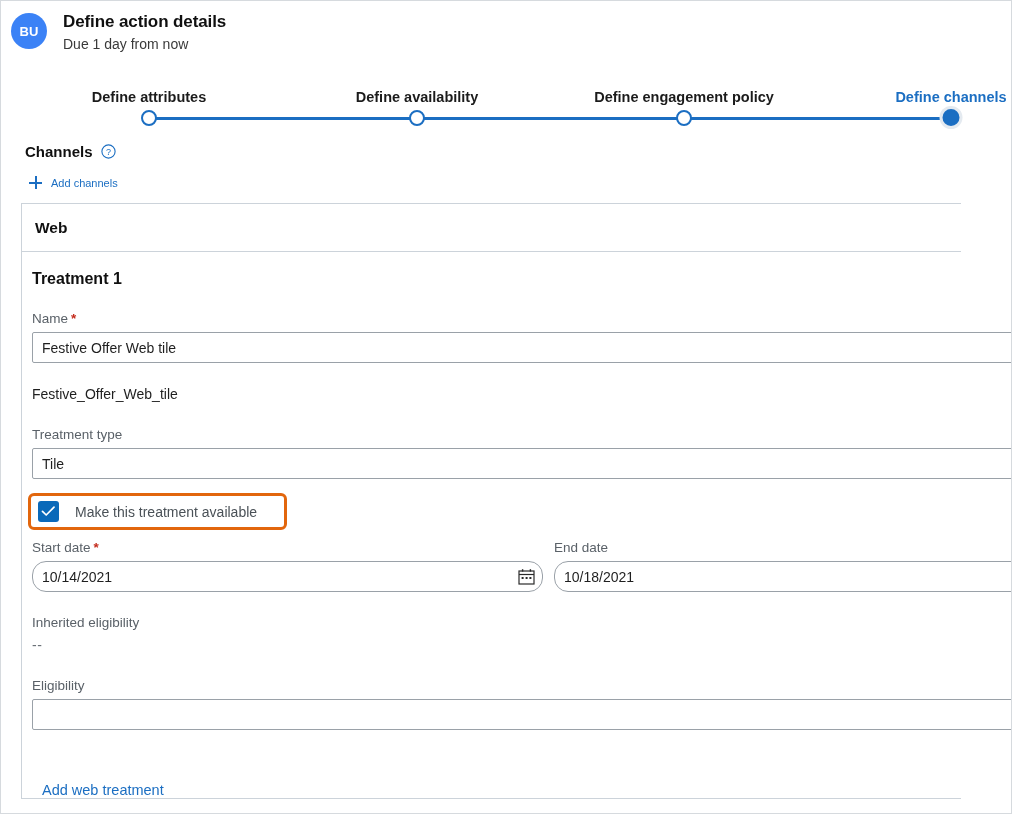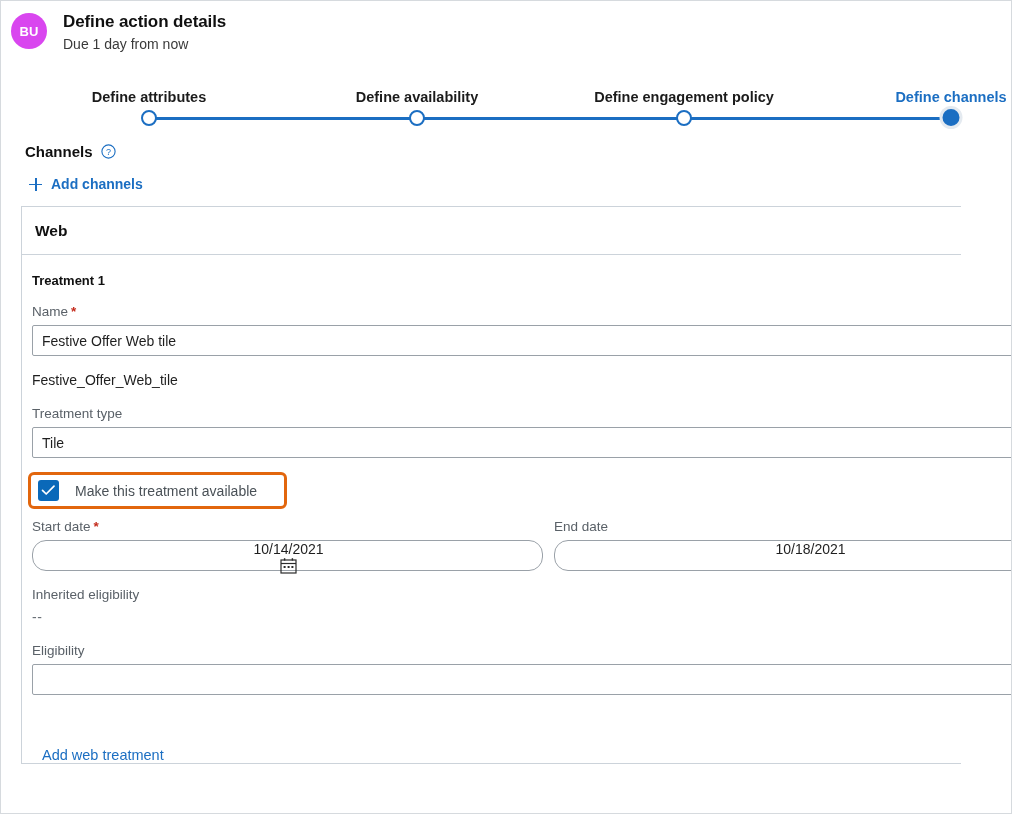--- a/index.html
+++ b/index.html
@@ -31,21 +31,21 @@
     display: flex;
     align-items: flex-start;
     padding: 12px 0 0 10px;
     height: 58px;
     box-sizing: border-box;
   }
   .avatar {
     width: 36px;
     height: 36px;
     border-radius: 50%;
-    background: #d946ef;
+    background: #3b82f6;
     color: #ffffff;
     font-size: 13px;
     font-weight: 600;
     display: flex;
     align-items: center;
     justify-content: center;
     flex: 0 0 auto;
     margin-top: 0px;
     letter-spacing: .2px;
   }
@@ -132,24 +132,23 @@
     width: 15px;
     height: 15px;
     display: inline-block;
     line-height: 0;
   }
   .add-channels {
     display: flex;
     align-items: center;
     margin: 16px 0 0 28px;
     color: #1b6ec2;
-    font-size: 14px;
+    font-size: 11px;
     cursor: pointer;
     width: max-content;
-    font-weight: bold;
   }
   .plus-icon {
     width: 13px;
     height: 13px;
     position: relative;
     margin-right: 9px;
     display: inline-block;
   }
   .plus-icon::before, .plus-icon::after {
     content: "";
@@ -176,27 +175,27 @@
     font-size: 15.5px;
     font-weight: bold;
     color: #101010;
     border-bottom: 1px solid #ccd3da;
     box-sizing: border-box;
   }
   .treatment-body {
     padding: 0 0 0 10px;
   }
   .treatment-title {
-    font-size: 13px;
+    font-size: 16px;
     font-weight: bold;
     color: #101010;
     margin: 18px 0 0 0;
   }
 
-  .field { margin-top: 15px; }
+  .field { margin-top: 22px; }
   .field-label {
     font-size: 13.5px;
     color: #5a6168;
     line-height: 18px;
     margin-bottom: 4px;
   }
   .req { color: #c42b1c; font-weight: bold; margin-left: 3px; }
 
   .text-input {
     height: 31px;
@@ -260,21 +259,20 @@
     border: 1px solid #9aa1a8;
     border-radius: 14px;
     background: #ffffff;
     display: flex;
     align-items: center;
     justify-content: space-between;
     padding: 0 7px 0 9px;
     font-size: 14px;
     color: #1f1f1f;
     box-sizing: border-box;
-    flex-direction: column;
   }
   .cal-icon { line-height: 0; flex: 0 0 auto; }
 
   .add-treatment {
     color: #1b6ec2;
     font-size: 14.5px;
     margin: 52px 0 0 10px;
     width: max-content;
     cursor: pointer;
   }

